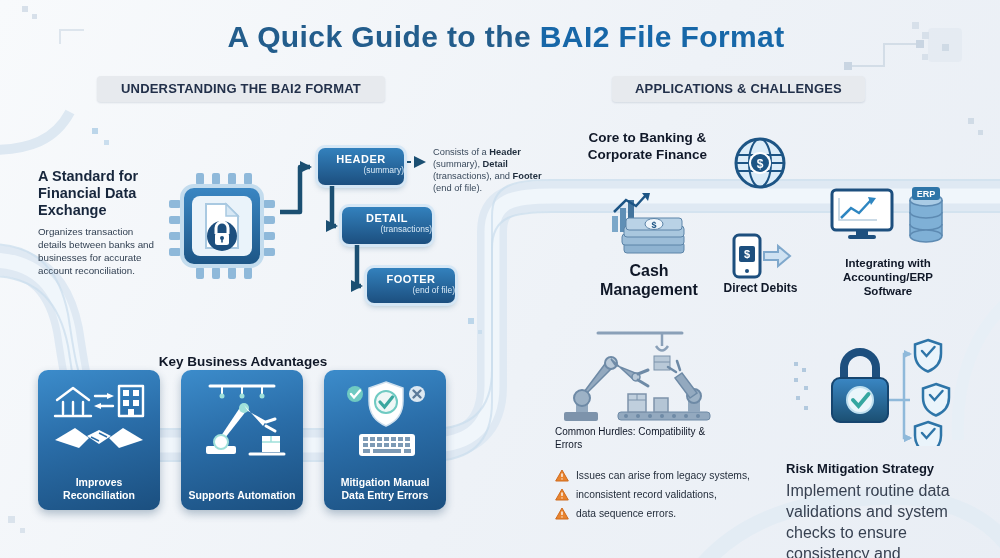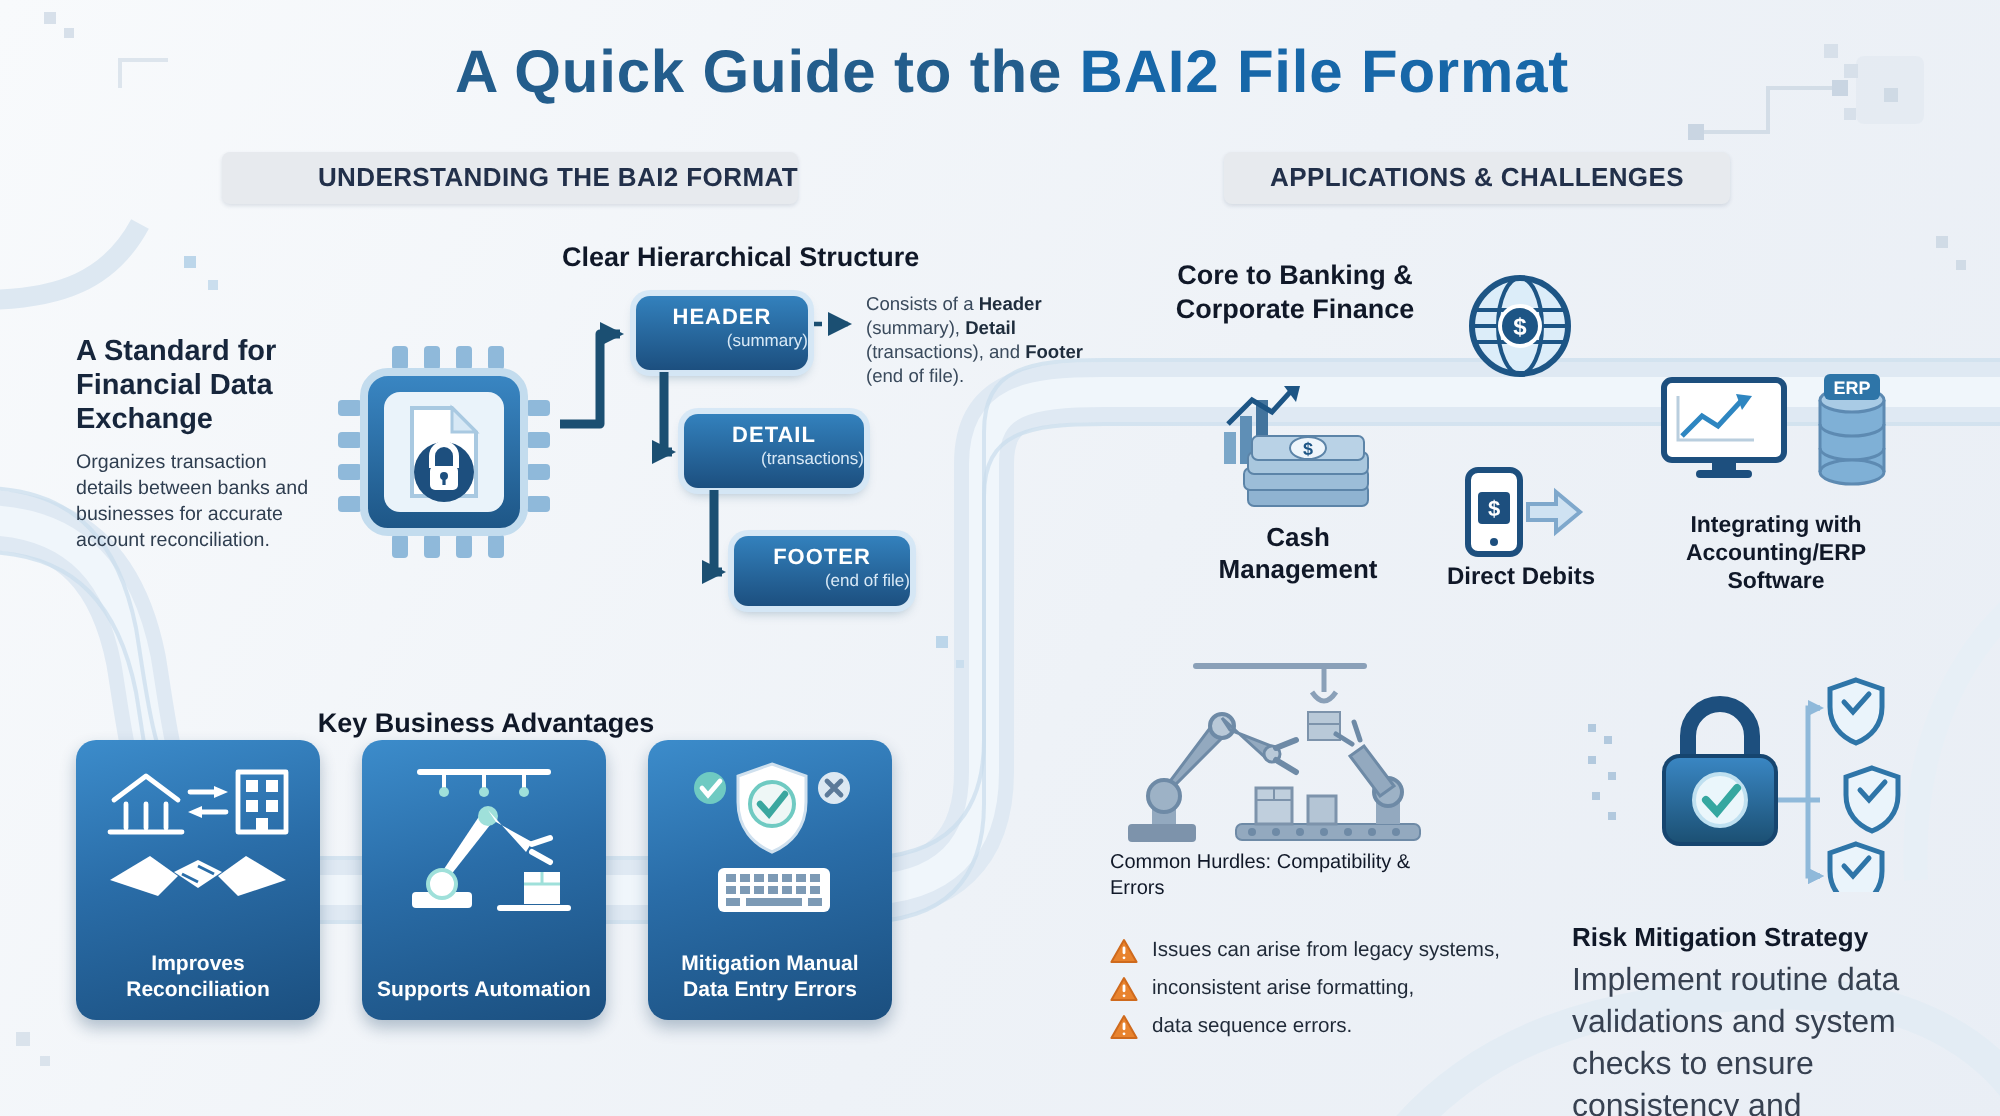--- a/index.html
+++ b/index.html
@@ -11,21 +11,21 @@
   .bg-svg{position:absolute;inset:0;z-index:0;}
   .arrows-svg{position:absolute;inset:0;z-index:2;pointer-events:none;}
 
   .title{top:20px;left:0;width:100%;text-align:center;font-size:30px;letter-spacing:.4px;z-index:1;}
   .title .pre{color:#235d8c;font-weight:700;}
   .title .hl{color:#1767a8;font-weight:800;}
 
   .pill{top:76px;height:26px;line-height:26px;background:#e7eaee;border-radius:4px;
     text-align:center;font-weight:700;font-size:13px;color:#22304a;
     box-shadow:0 1px 2px rgba(20,40,70,.12);z-index:1;letter-spacing:.2px;}
-  .pill-left{left:111px;width:288px;text-align:right;}
+  .pill-left{left:97px;width:288px;}
   .pill-right{left:612px;width:253px;}
 
   .std-title{left:38px;top:168px;width:135px;font-size:14.5px;font-weight:800;color:#17263c;line-height:1.18;z-index:1;}
   .std-body{left:38px;top:226px;width:120px;font-size:9.8px;color:#2f3e50;line-height:1.32;z-index:1;}
 
   .hier-title{left:281px;top:121px;font-size:13.5px;font-weight:800;color:#101828;z-index:1;}
 
   .node{color:#fff;text-align:center;padding-top:5px;border-radius:7px;z-index:1;
     background:linear-gradient(180deg,#3381bd,#1c4f7f);
     box-shadow:0 0 0 3px rgba(213,231,245,.95),0 3px 6px rgba(27,79,114,.35);box-sizing:border-box;}
@@ -42,21 +42,21 @@
   .card{top:370px;width:122px;height:140px;border-radius:10px;z-index:1;
     background:linear-gradient(165deg,#3c8ccb 0%,#2a6da8 45%,#1b4f7f 100%);
     box-shadow:0 4px 8px rgba(23,64,99,.3);}
   .card-1{left:38px;} .card-2{left:181px;} .card-3{left:324px;}
   .card-icon{position:absolute;top:10px;left:0;right:0;display:flex;justify-content:center;}
   .card-label{position:absolute;bottom:8px;left:4px;right:4px;text-align:center;color:#fff;
     font-weight:800;font-size:10.5px;line-height:1.25;}
 
   .core-title{left:570px;top:130px;width:155px;text-align:center;font-size:13.5px;font-weight:800;color:#101828;line-height:1.25;z-index:1;}
   .app-label{text-align:center;font-weight:800;color:#101828;z-index:1;}
-  .cash-label{left:594px;top:261px;width:110px;font-size:13px;line-height:1.2;}
+  .cash-label{left:594px;top:261px;width:110px;font-size:16px;line-height:1.2;}
   .dd-label{left:708px;top:281px;width:105px;font-size:12px;}
   .erp-label{left:820px;top:256px;width:136px;font-size:11.5px;line-height:1.22;}
 
   .hurdles-title{left:555px;top:426px;width:175px;font-size:10px;font-weight:400;color:#101828;line-height:1.25;z-index:1;}
   .hurdles-list{left:555px;top:469px;width:230px;z-index:1;}
   .hurdle-item{display:flex;align-items:flex-start;gap:7px;margin-bottom:5px;}
   .hurdle-text{font-size:10.3px;color:#1f2937;line-height:1.25;padding-top:1px;}
 
   .risk-title{left:786px;top:461px;width:185px;font-size:13px;font-weight:800;color:#101828;z-index:1;}
   .risk-body{left:786px;top:480px;width:172px;font-size:16px;color:#374151;line-height:1.32;z-index:1;}
@@ -136,21 +136,20 @@
     <rect x="26" y="26" width="60" height="60" rx="8" fill="#eaf3fa"></rect>
     <path d="M40,34 h20 l12,12 v32 h-32 z" fill="#ffffff" stroke="#a9c9e1" stroke-width="2"></path>
     <path d="M60,34 v12 h12 z" fill="#d7e8f5" stroke="#a9c9e1" stroke-width="1.5"></path>
     <circle cx="56" cy="66" r="15" fill="#1d4f7e"></circle>
     <path d="M50,64 v-6 a6,6 0 0 1 12,0 v6" fill="none" stroke="#fff" stroke-width="3"></path>
     <rect x="49" y="63" width="14" height="12" rx="2.5" fill="#fff"></rect>
     <circle cx="56" cy="68" r="2" fill="#1d4f7e"></circle>
       <rect x="55.2" y="68" width="1.6" height="4.5" fill="#1d4f7e"></rect>
   </svg>
 
-  <div class="abs hier-title">Clear Hierarchical Structure</div>
 
   <div class="abs node node-header">
     <div class="lbl">HEADER</div>
     <div class="sub">(summary)</div>
   </div>
   <div class="abs node node-detail">
     <div class="lbl">DETAIL</div>
     <div class="sub">(transactions)</div>
   </div>
   <div class="abs node node-footer">
@@ -345,21 +344,21 @@
           <rect x="6.3" y="9.2" width="1.4" height="1.4" rx="0.7" fill="#fff"></rect>
         </svg>
       <span class="hurdle-text">Issues can arise from legacy systems,</span>
     </div>
     <div class="hurdle-item">
       <svg width="14" height="13" viewBox="0 0 14 13">
           <path d="M7,1 L13.3,12 H0.7 Z" fill="#e8832e" stroke="#cf6a1d" stroke-linejoin="round"></path>
           <rect x="6.3" y="4.3" width="1.4" height="3.8" rx="0.7" fill="#fff"></rect>
           <rect x="6.3" y="9.2" width="1.4" height="1.4" rx="0.7" fill="#fff"></rect>
         </svg>
-      <span class="hurdle-text">inconsistent arise formatting,</span>
+      <span class="hurdle-text">inconsistent record validations,</span>
     </div>
     <div class="hurdle-item">
       <svg width="14" height="13" viewBox="0 0 14 13">
           <path d="M7,1 L13.3,12 H0.7 Z" fill="#e8832e" stroke="#cf6a1d" stroke-linejoin="round"></path>
           <rect x="6.3" y="4.3" width="1.4" height="3.8" rx="0.7" fill="#fff"></rect>
           <rect x="6.3" y="9.2" width="1.4" height="1.4" rx="0.7" fill="#fff"></rect>
         </svg>
       <span class="hurdle-text">data sequence errors.</span>
     </div>
   </div>

